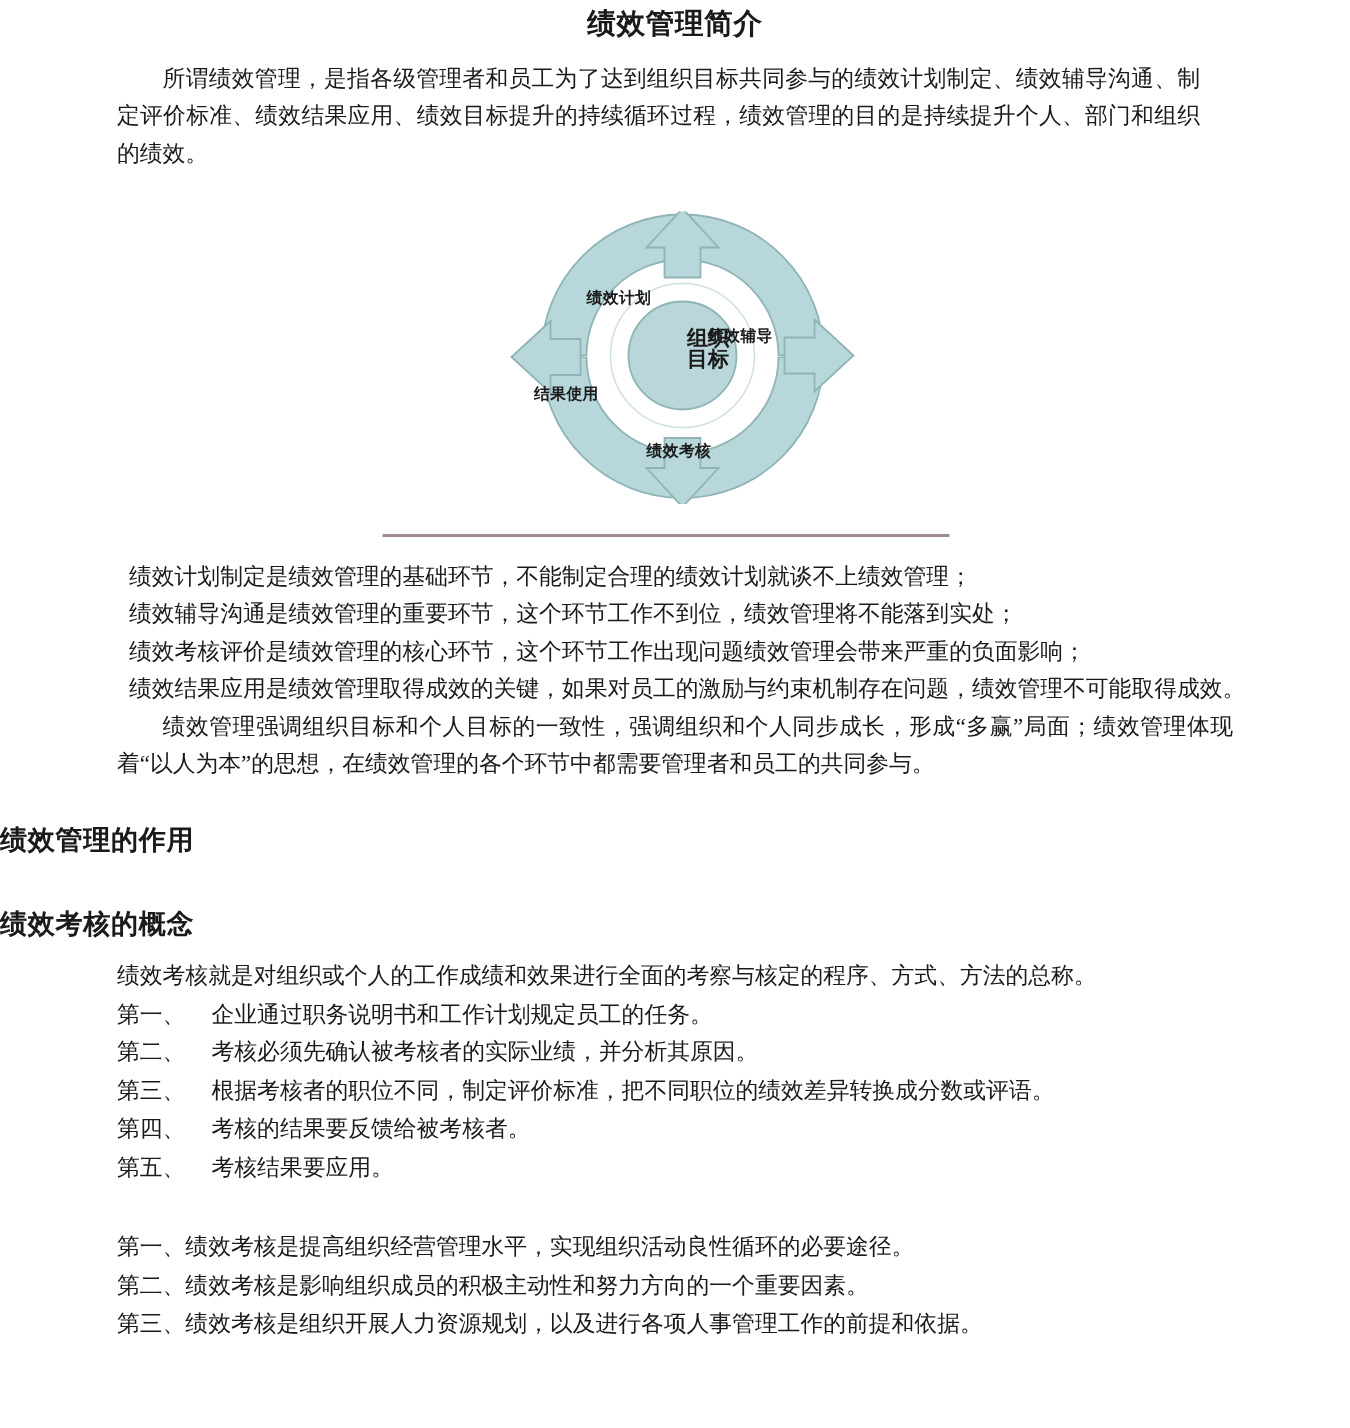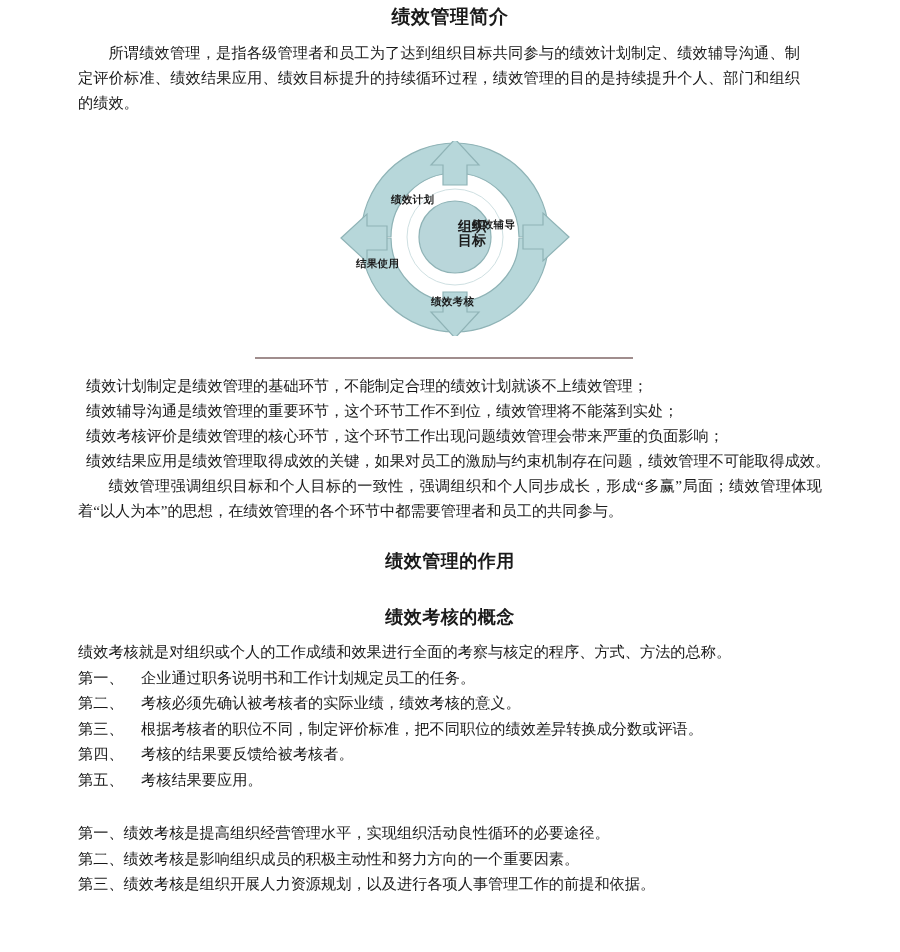--- a/index.html
+++ b/index.html
@@ -27,21 +27,21 @@
   .doc-title {
     text-align: center;
     font-weight: bold;
     font-size: 19px;
     line-height: 26px;
     letter-spacing: 0.5px;
     margin: 4px 0 0 0;
     padding: 0;
   }
   .section-title {
-    text-align: center;
+    text-align: left;
     font-weight: bold;
     font-size: 18px;
     line-height: 24px;
     letter-spacing: 0.5px;
     margin: 0;
     padding: 0;
   }
 
   
   .para {
@@ -246,21 +246,21 @@
   <h2 class="section-title">绩效考核的概念</h2>
 
   <div class="sp-10"></div>
 
   <div class="list-block">
     <span class="li">绩效考核就是对组织或个人的工作成绩和效果进行全面的考察与核定的程序、方式、方法的总称。</span>
     <span class="li">
       <span>第一、</span><span class="marker-gap"></span><span>企业通过职务说明书和工作计划规定员工的任务。</span>
     </span>
     <span class="li">
-      <span>第二、</span><span class="marker-gap"></span><span>考核必须先确认被考核者的实际业绩，绩效考核的意义。</span>
+      <span>第二、</span><span class="marker-gap"></span><span>考核必须先确认被考核者的实际业绩，并分析其原因。</span>
     </span>
     <span class="li">
       <span>第三、</span><span class="marker-gap"></span><span>根据考核者的职位不同，制定评价标准，把不同职位的绩效差异转换成分数或评语。</span>
     </span>
     <span class="li">
       <span>第四、</span><span class="marker-gap"></span><span>考核的结果要反馈给被考核者。</span>
     </span>
     <span class="li">
       <span>第五、</span><span class="marker-gap"></span><span>考核结果要应用。</span>
     </span>

